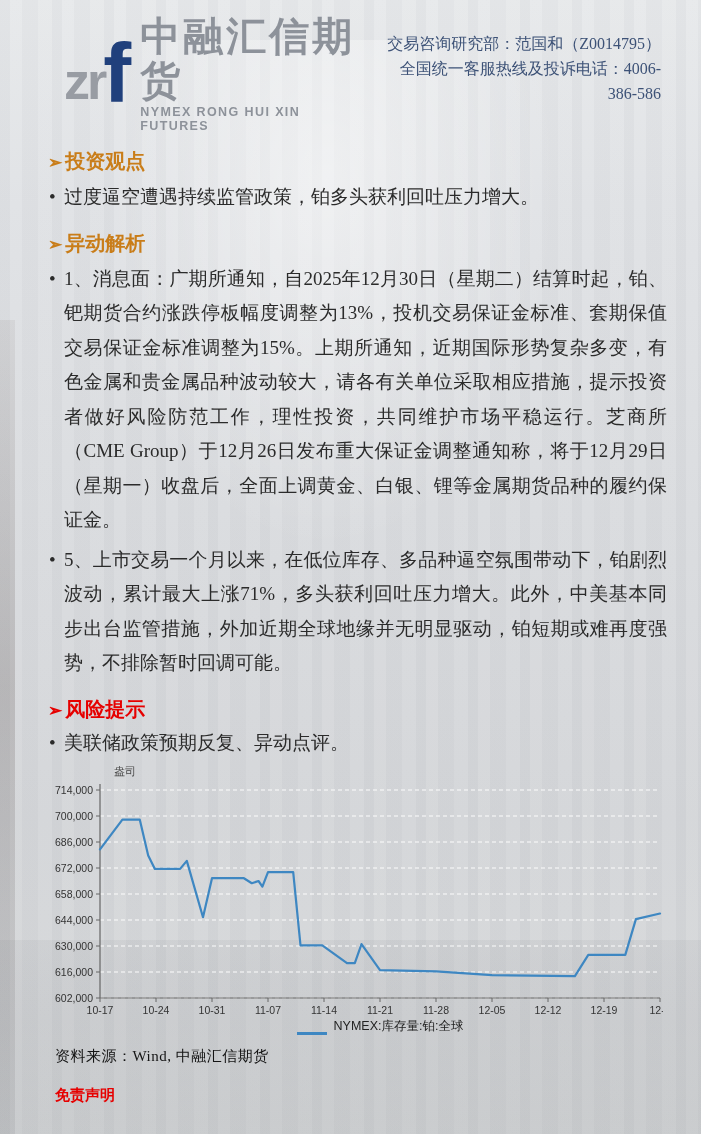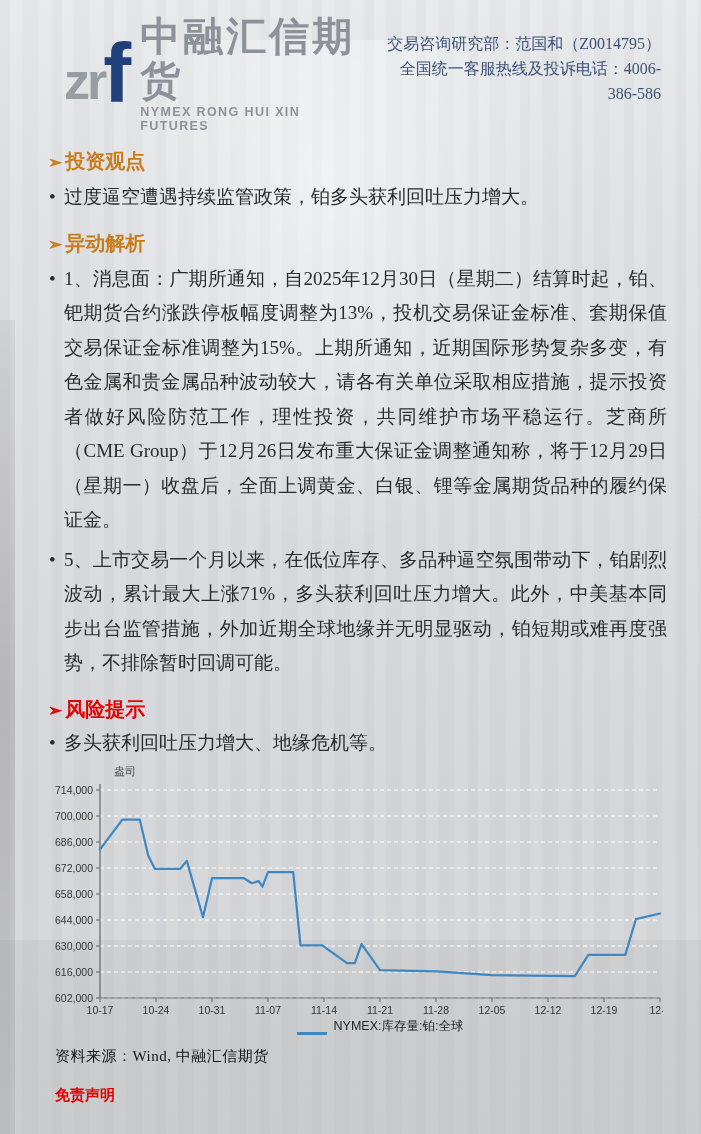--- a/index.html
+++ b/index.html
@@ -97,21 +97,21 @@
       <span class="marker">➢</span>
       <span>异动解析</span>
     </div>
     <p class="bullet"><span class="dot">•</span><span>1、消息面：广期所通知，自2025年12月30日（星期二）结算时起，铂、钯期货合约涨跌停板幅度调整为13%，投机交易保证金标准、套期保值交易保证金标准调整为15%。上期所通知，近期国际形势复杂多变，有色金属和贵金属品种波动较大，请各有关单位采取相应措施，提示投资者做好风险防范工作，理性投资，共同维护市场平稳运行。芝商所（CME Group）于12月26日发布重大保证金调整通知称，将于12月29日（星期一）收盘后，全面上调黄金、白银、锂等金属期货品种的履约保证金。</span></p>
     <p class="bullet"><span class="dot">•</span><span>5、上市交易一个月以来，在低位库存、多品种逼空氛围带动下，铂剧烈波动，累计最大上涨71%，多头获利回吐压力增大。此外，中美基本同步出台监管措施，外加近期全球地缘并无明显驱动，铂短期或难再度强势，不排除暂时回调可能。</span></p>
 
     <div class="sec-head sec-red">
       <span class="marker">➢</span>
       <span>风险提示</span>
     </div>
-    <p class="bullet tight"><span class="dot">•</span><span>多头获利回吐压力增大、地缘危机等。</span></p>
+    <p class="bullet tight"><span class="dot">•</span><span>美联储政策预期反复、异动点评。</span></p>
 
     <div class="chart">
       <div class="unit">盎司</div>
       <svg id="chart-svg" viewBox="0 0 615 240" xmlns="http://www.w3.org/2000/svg">
           <line x1="52" x2="612" y1="10" y2="10" stroke="rgba(255,255,255,0.95)" stroke-width="1" stroke-dasharray="4 3"></line>
           <line x1="48" x2="52" y1="10" y2="10" stroke="#666" stroke-width="1"></line>
           <text x="45" y="13.5" text-anchor="end" fill="#333" font-size="10.5">714,000</text>
           <line x1="52" x2="612" y1="36" y2="36" stroke="rgba(255,255,255,0.95)" stroke-width="1" stroke-dasharray="4 3"></line>
           <line x1="48" x2="52" y1="36" y2="36" stroke="#666" stroke-width="1"></line>
           <text x="45" y="39.5" text-anchor="end" fill="#333" font-size="10.5">700,000</text>

